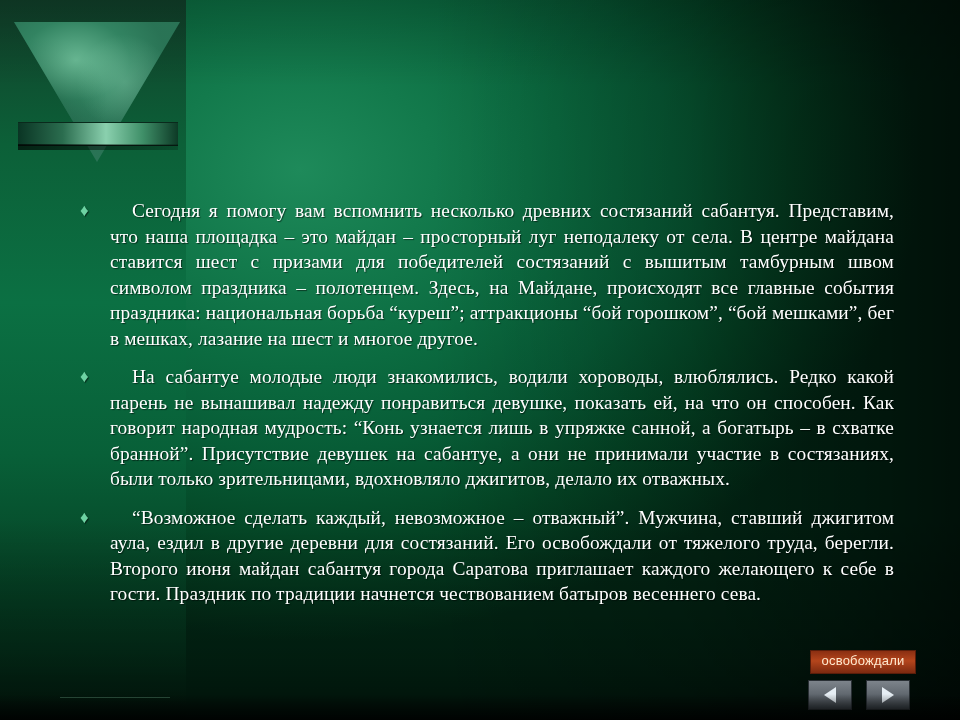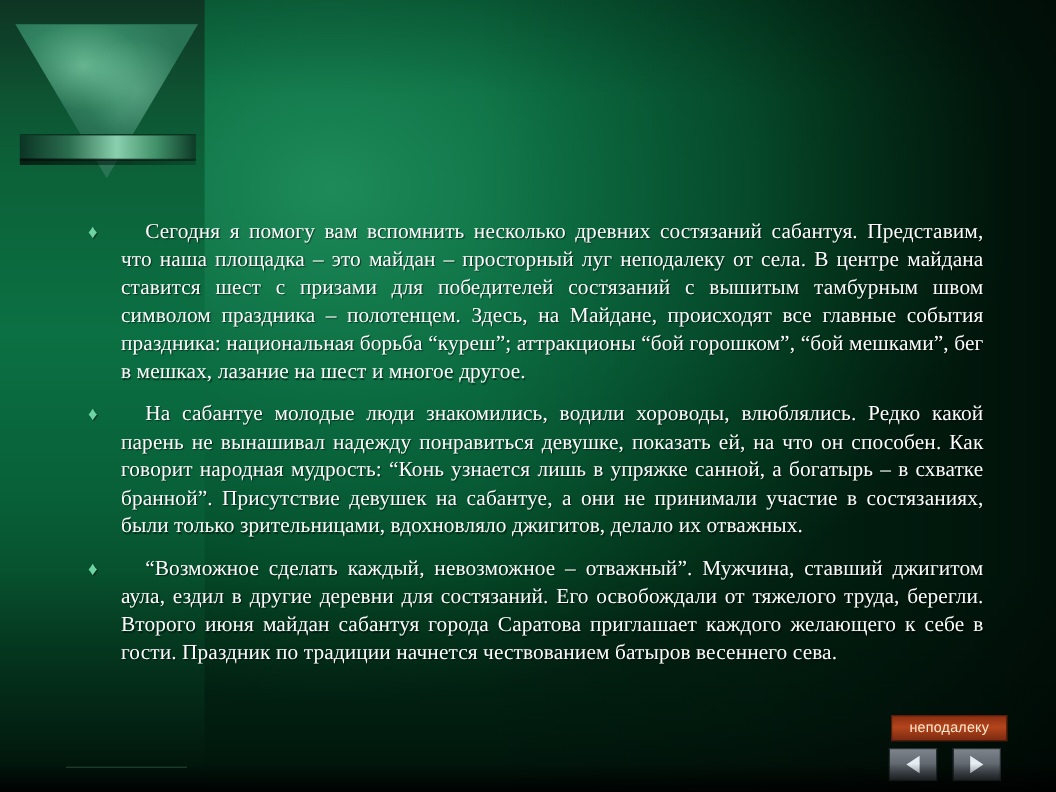--- a/index.html
+++ b/index.html
@@ -210,21 +210,21 @@
     <div class="para">
       <span class="bullet">♦</span>
       <span class="indent"></span><span>На сабантуе молодые люди знакомились, водили хороводы, влюблялись. Редко какой парень не вынашивал надежду понравиться девушке, показать ей, на что он способен. Как говорит народная мудрость: “Конь узнается лишь в упряжке санной, а богатырь – в схватке бранной”. Присутствие девушек на сабантуе, а они не принимали участие в состязаниях, были только зрительницами, вдохновляло джигитов, делало их отважных.</span>
     </div>
     <div class="para">
       <span class="bullet">♦</span>
       <span class="indent"></span><span>“Возможное сделать каждый, невозможное – отважный”. Мужчина, ставший джигитом аула, ездил в другие деревни для состязаний. Его освобождали от тяжелого труда, берегли. Второго июня майдан сабантуя города Саратова приглашает каждого желающего к себе в гости. Праздник по традиции начнется чествованием батыров весеннего сева.</span>
     </div>
   </div>
 
-  <div class="nav-label">неподалеку</div>
+  <div class="nav-label">освобождали</div>
 
   <div class="nav-buttons">
     <div class="nav-btn prev">
       <span class="arrow"></span>
     </div>
     <div class="nav-btn next">
       <span class="arrow"></span>
     </div>
   </div>
 

